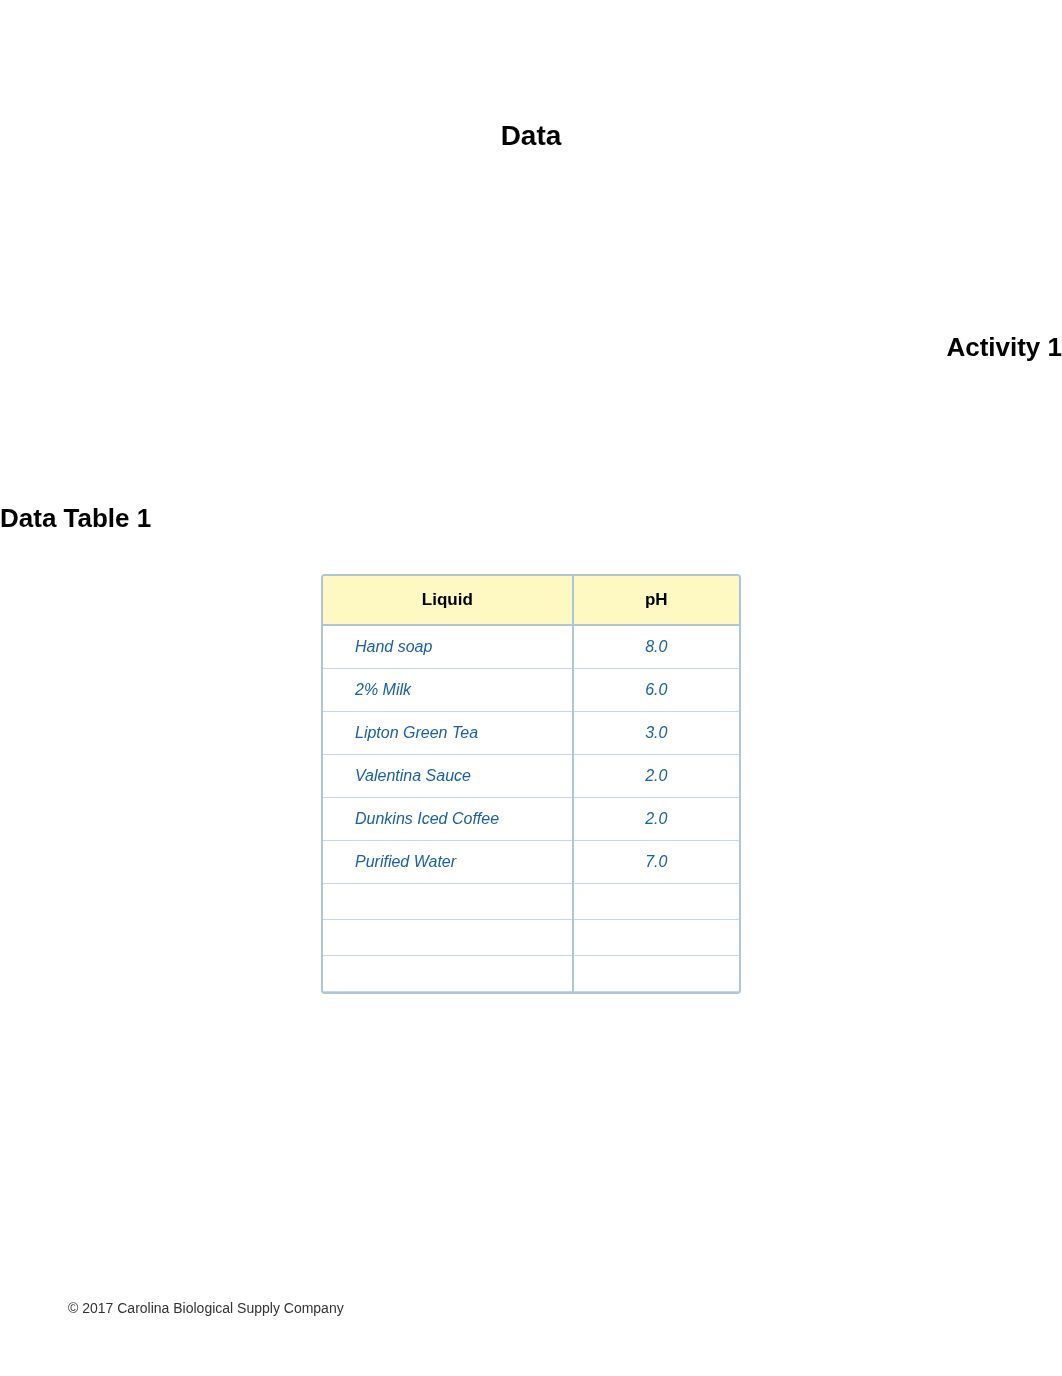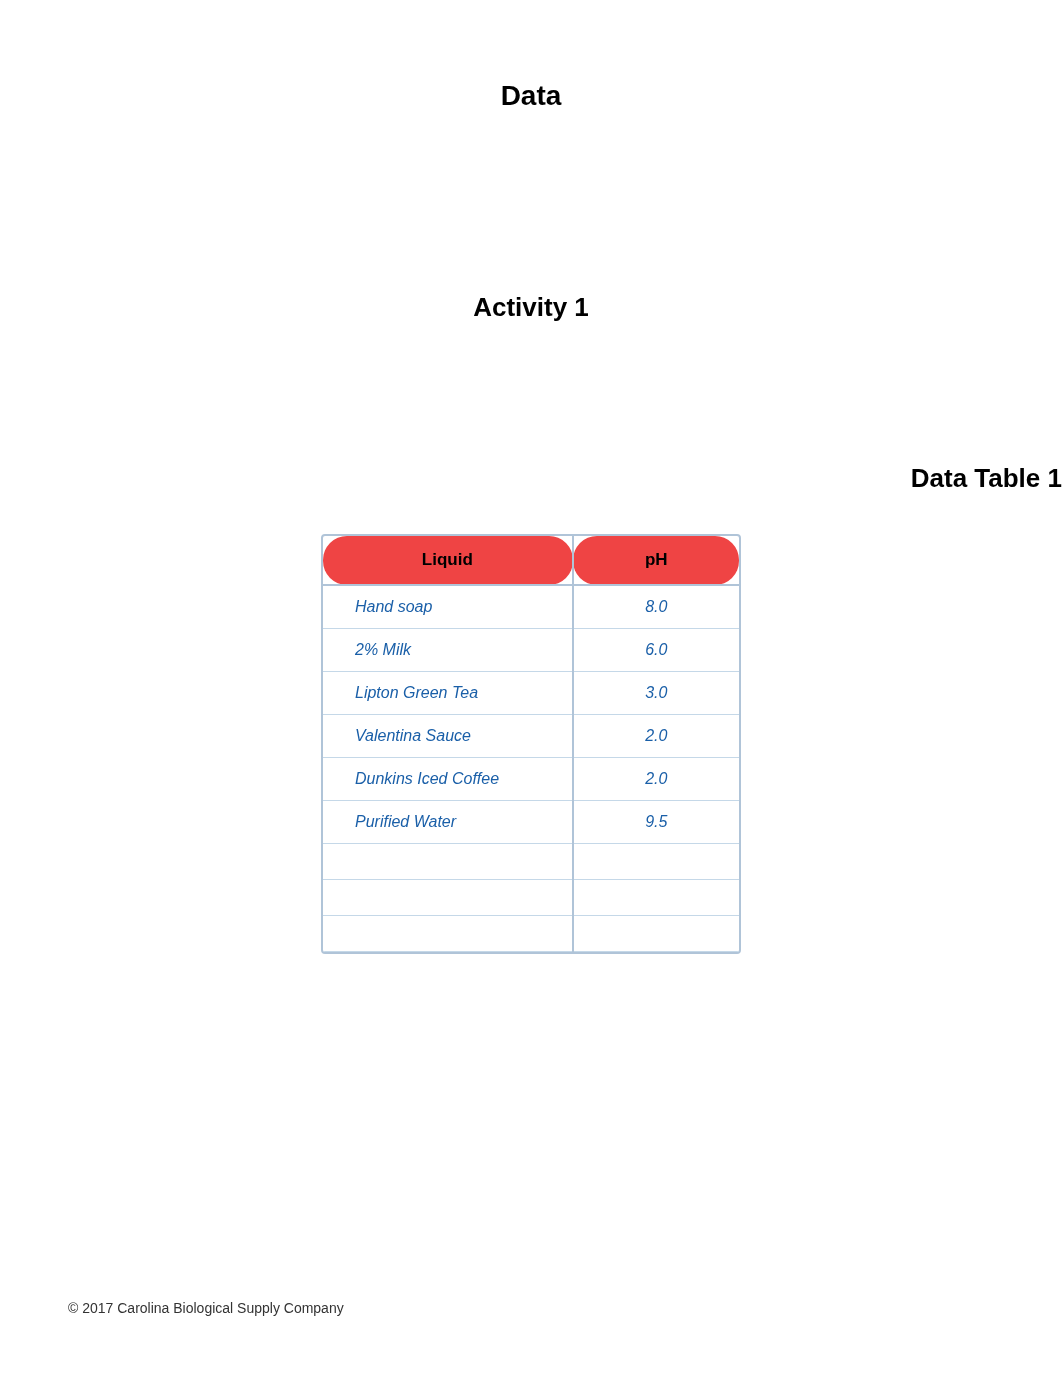--- a/index.html
+++ b/index.html
@@ -13,61 +13,60 @@
       background: #ffffff;
       width: 1062px;
       min-height: 1376px;
       position: relative;
     }
 
     .page-title {
       text-align: center;
       font-size: 28px;
       font-weight: bold;
-      padding-top: 80px;
+      padding-top: 120px;
       margin-bottom: 20px;
     }
 
     .activity-title {
-      text-align: center;
+      text-align: right;
       font-size: 26px;
       font-weight: bold;
       padding-top: 160px;
       margin-bottom: 20px;
     }
 
     .table-title {
-      text-align: right;
+      text-align: left;
       font-size: 26px;
       font-weight: bold;
       padding-top: 120px;
       margin-bottom: 40px;
     }
 
     .table-container {
       margin: 0 auto;
       width: 420px;
       border: 2px solid #b0c4d8;
       border-radius: 4px;
       overflow: hidden;
     }
 
     table {
       width: 100%;
       border-collapse: collapse;
     }
 
     thead tr th {
-      background-color: #ef4444;
+      background-color: #fef9c3;
       padding: 14px 32px;
       font-size: 17px;
       font-weight: bold;
       color: #000;
       border-bottom: 2px solid #b0c4d8;
-      border-radius: 24px;
     }
 
     thead tr th:first-child {
       border-right: 2px solid #b0c4d8;
       text-align: center;
     }
 
     thead tr th:last-child {
       text-align: center;
     }
@@ -136,21 +135,21 @@
         <tr>
           <td>Valentina Sauce</td>
           <td>2.0</td>
         </tr>
         <tr>
           <td>Dunkins Iced Coffee</td>
           <td>2.0</td>
         </tr>
         <tr>
           <td>Purified Water</td>
-          <td>9.5</td>
+          <td>7.0</td>
         </tr>
         <tr class="empty-row">
           <td></td>
           <td></td>
         </tr>
         <tr class="empty-row">
           <td></td>
           <td></td>
         </tr>
         <tr class="empty-row">

